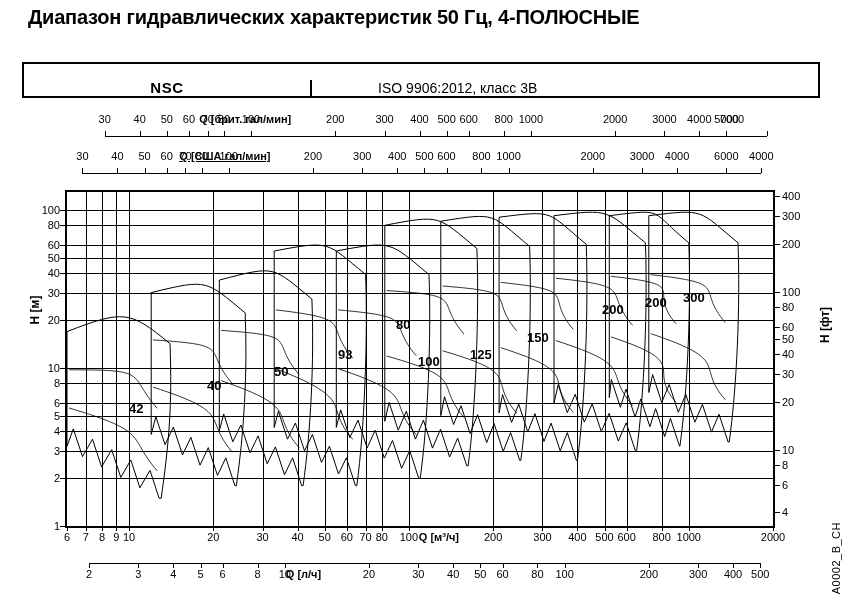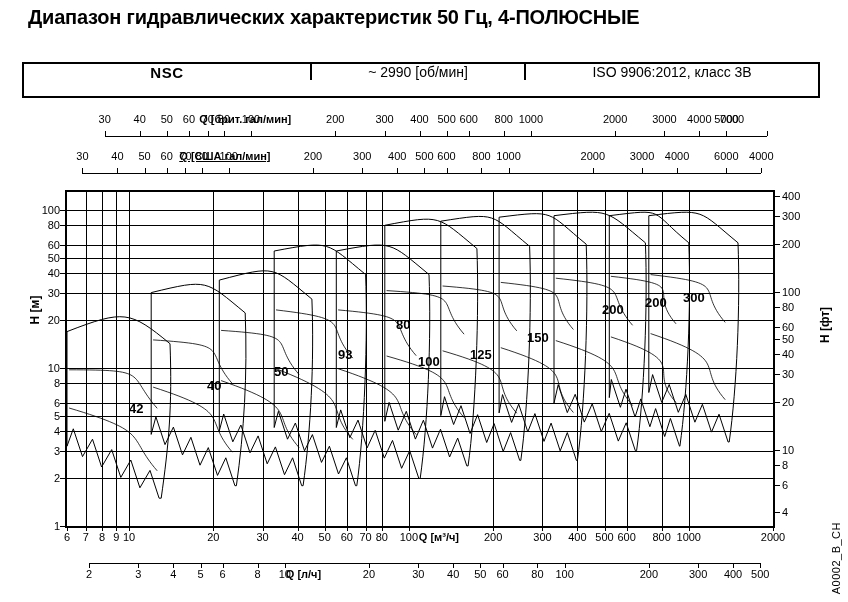--- a/index.html
+++ b/index.html
@@ -21,21 +21,21 @@
     letter-spacing:-0.2px;
   }
   
   #header-table{
     position:absolute;
     left:22px; top:62px;
     width:798px; height:36px;
     border:2px solid #000;
     box-sizing:border-box;
     display:flex;
-    align-items:flex-start;
+    align-items:flex-end;
   }
   #header-table .cell{
     display:flex;align-items:center;justify-content:center;
     font-size:14px;
     box-sizing:border-box;
   }
   #header-table .c1{width:36%;}
   #header-table .c2{width:27%;border-left:2px solid #000;}
   #header-table .c3{width:37%;border-left:2px solid #000;}
   #hdr-model{font-weight:bold;font-size:15px;letter-spacing:.5px;}
@@ -104,23 +104,20 @@
   svg{display:block;}
 </style>
 </head>
 <body>
 
 <div id="title">Диапазон гидравлических характеристик 50 Гц, 4-ПОЛЮСНЫЕ</div>
 
 <div id="header-table">
   <div class="cell c1">
     <span id="hdr-model">NSC</span>
-  </div>
-  <div class="cell c2">
-    <span>~ 2990 [об/мин]</span>
   </div>
   <div class="cell c3">
     <span>ISO 9906:2012, класс 3B</span>
   </div>
 </div>
 
 <div id="axes-layer">
     <div class="axis-row" style="left: 0px; top: 113px; width: 848px;">
       <span class="tk" style="left: 104.726px;">30</span>
       <span class="tk" style="left: 139.689px;">40</span>

